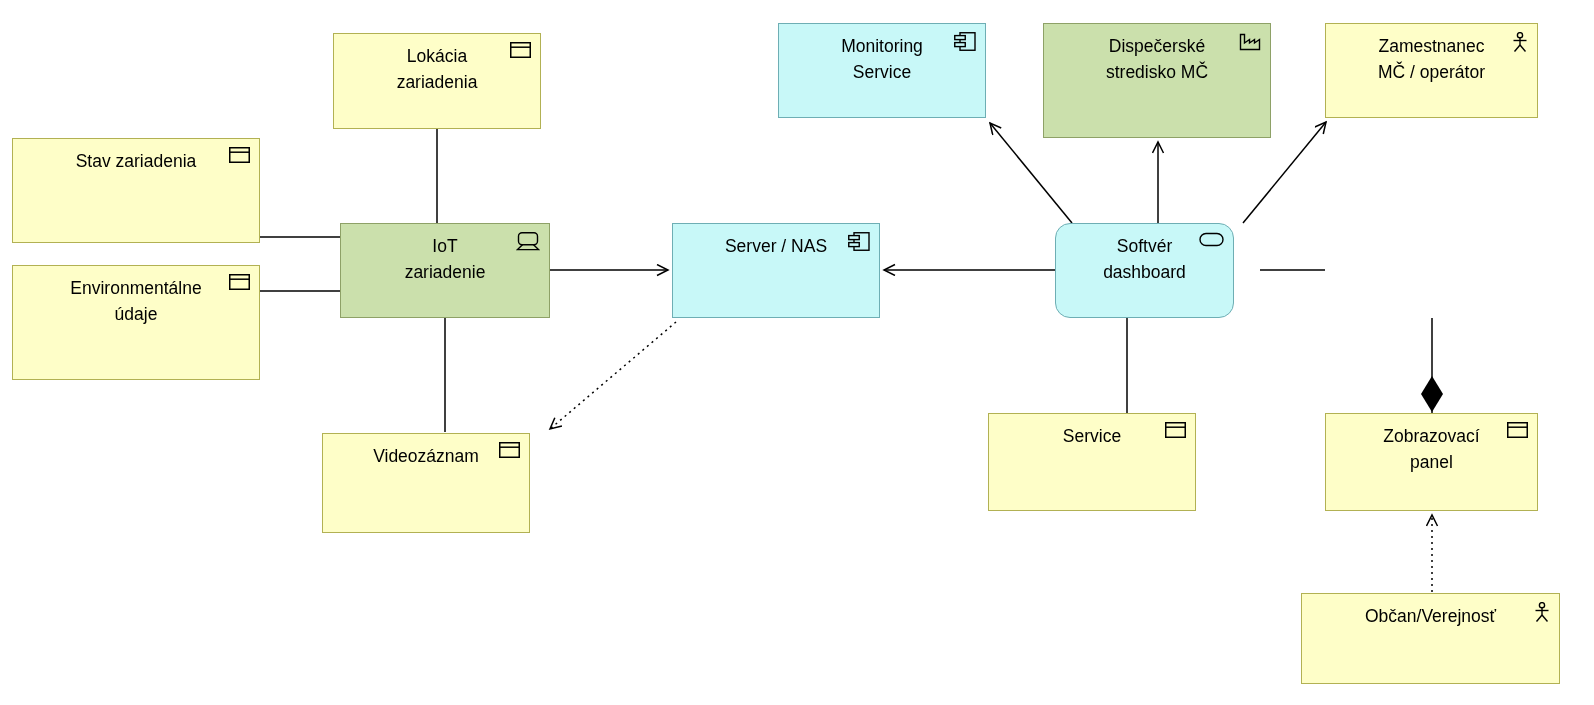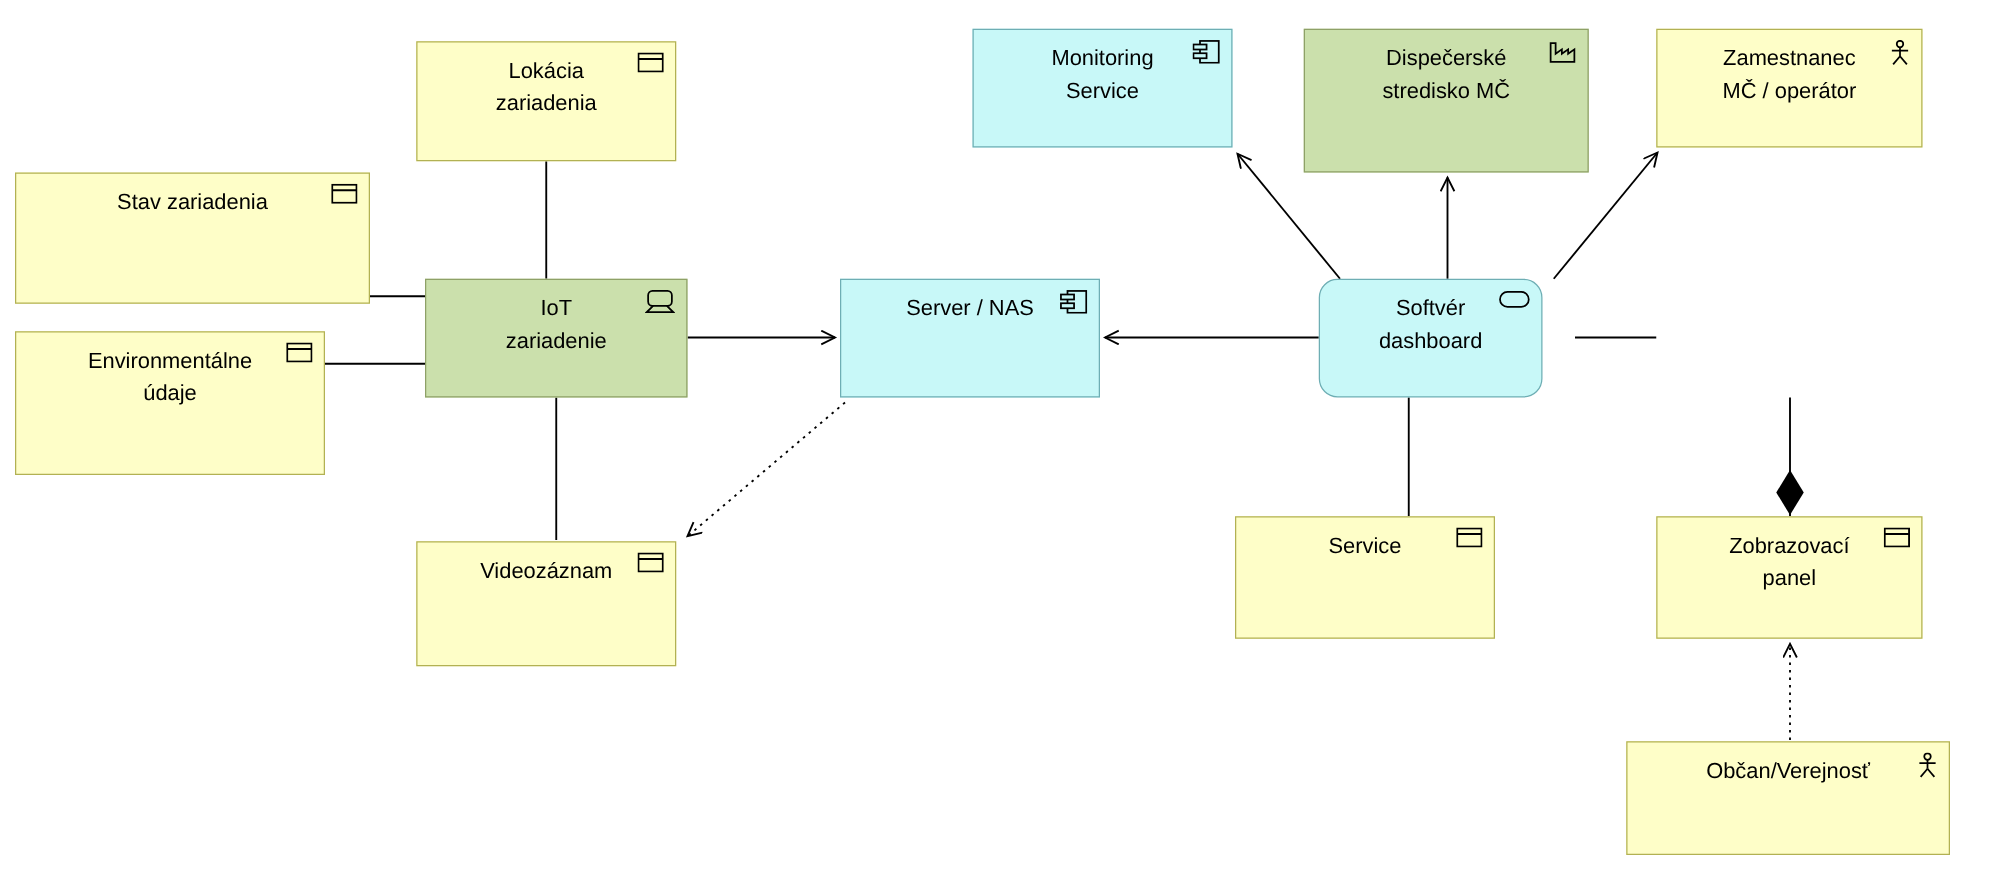--- a/index.html
+++ b/index.html
@@ -65,21 +65,21 @@
     <div class="label">Lokácia
 zariadenia</div>
     <span class="icon">
       <svg width="21" height="16" viewBox="0 0 21 16">
           <rect x="0.75" y="0.75" width="19.5" height="14.5" fill="none" stroke="#000" stroke-width="1.5"></rect>
           <line x1="0.75" y1="5.2" x2="20.25" y2="5.2" stroke="#000" stroke-width="1.5"></line>
         </svg>
     </span>
   </div>
 
-  <div class="node business" style="left:12px;top:138px;width:284px;height:105px">
+  <div class="node business" style="left:12px;top:138px;width:248px;height:105px">
     <div class="label">Stav zariadenia</div>
     <span class="icon">
       <svg width="21" height="16" viewBox="0 0 21 16">
           <rect x="0.75" y="0.75" width="19.5" height="14.5" fill="none" stroke="#000" stroke-width="1.5"></rect>
           <line x1="0.75" y1="5.2" x2="20.25" y2="5.2" stroke="#000" stroke-width="1.5"></line>
         </svg>
     </span>
   </div>
 
   <div class="node business" style="left:12px;top:265px;width:248px;height:115px">
@@ -97,21 +97,21 @@
     <div class="label">IoT
 zariadenie</div>
     <span class="icon">
       <svg width="24" height="19" viewBox="0 0 24 19">
           <rect x="2.5" y="0.75" width="19" height="12" rx="3.5" fill="none" stroke="#000" stroke-width="1.4"></rect>
           <path d="M6.5,12.75 L1.5,17.6 L22.5,17.6 L17.5,12.75" fill="none" stroke="#000" stroke-width="1.4"></path>
         </svg>
     </span>
   </div>
 
-  <div class="node business" style="left:333px;top:433px;width:208px;height:100px">
+  <div class="node business" style="left:322px;top:433px;width:208px;height:100px">
     <div class="label">Videozáznam</div>
     <span class="icon">
       <svg width="21" height="16" viewBox="0 0 21 16">
           <rect x="0.75" y="0.75" width="19.5" height="14.5" fill="none" stroke="#000" stroke-width="1.5"></rect>
           <line x1="0.75" y1="5.2" x2="20.25" y2="5.2" stroke="#000" stroke-width="1.5"></line>
         </svg>
     </span>
   </div>
 
   <div class="node application" style="left:672px;top:223px;width:208px;height:95px">

